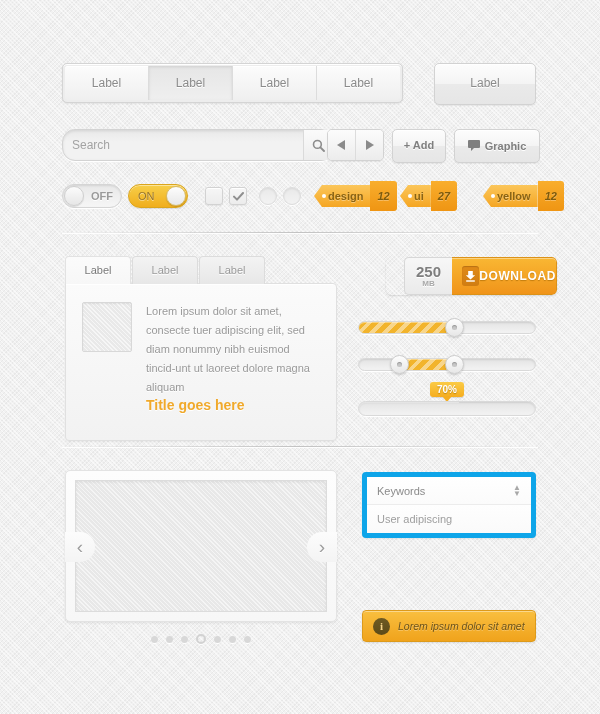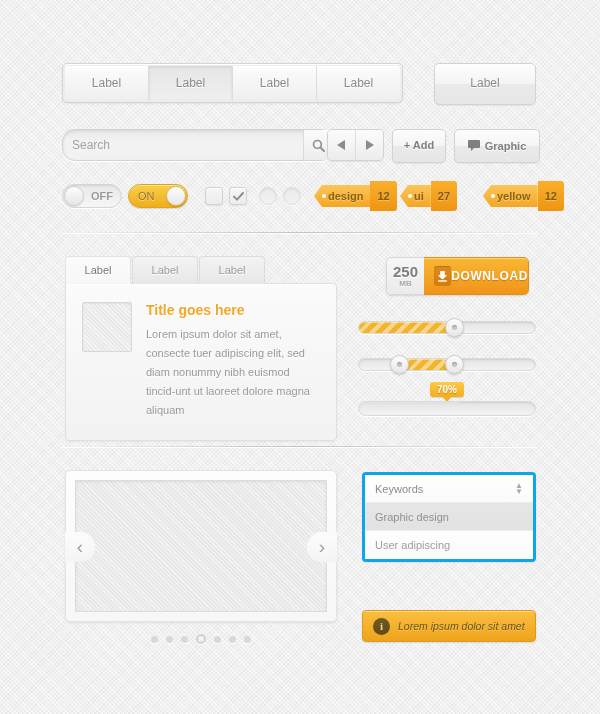--- a/index.html
+++ b/index.html
@@ -189,20 +189,21 @@
   }
   .tag .dot {
     width: 4px; height: 4px; border-radius: 50%;
     background: #fff; position: absolute; left: 8px; top: 9px;
   }
   .tag .tcount {
     height: 22px; line-height: 22px; padding: 4px 7px;
     background: linear-gradient(to bottom, #f9ae2d, #ef9513);
     color: #7d5a0d; border-radius: 0 3px 3px 0;
     text-shadow: 0 1px 0 rgba(255,255,255,.3);
+    font-style: italic;
   }
   #tag-design { left: 314px; }
   #tag-ui { left: 400px; }
   #tag-yellow { left: 458px; margin-left: 25px; }
 
   
   .divider {
     position: absolute; left: 62px; width: 476px; height: 1px;
     background: linear-gradient(to right, rgba(190,190,190,0), rgba(186,186,186,.85), rgba(190,190,190,0));
     box-shadow: 0 1px 0 rgba(255,255,255,.9);
@@ -250,25 +251,26 @@
     margin: 0; text-shadow: 0 1px 0 #fff;
   }
 
   
   #download-widget {
     left: 386px; top: 257px; height: 38px; display: flex;
     border-radius: 5px; overflow: hidden;
     box-shadow: 0 1px 2px rgba(0,0,0,.12);
   }
   #download-size {
-    width: 38px; background: linear-gradient(to bottom, #f7f7f7, #eaeaea);
+    width: 48px; background: linear-gradient(to bottom, #f7f7f7, #eaeaea);
     border: 1px solid #d7d7d7; border-right: none;
     border-radius: 5px 0 0 5px;
     display: flex; flex-direction: column; align-items: center; justify-content: center;
     box-sizing: border-box;
+    margin-left: 18px;
   }
   #download-size .num { font-size: 15px; font-weight: bold; color: #7e7e7e; line-height: 15px; text-shadow: 0 1px 0 #fff; }
   #download-size .unit { font-size: 8px; font-weight: bold; color: #a8a8a8; line-height: 10px; text-shadow: 0 1px 0 #fff; }
   #download-button {
     width: 105px; display: flex; align-items: center; 
     padding-left: 10px;
     background: linear-gradient(to bottom, #f9b733, #f0941a);
     border: 1px solid #dc9218; border-left: none;
     border-radius: 0 5px 5px 0;
     box-shadow: inset 0 1px 0 rgba(255,255,255,.4);
@@ -377,21 +379,21 @@
     cursor: pointer;
   }
   #carousel-dots .dot.active {
     width: 10px; height: 10px;
     background: transparent; border: 2px solid #d2d2d2; box-sizing: border-box;
   }
 
   
   #list-box {
     left: 362px; top: 472px; width: 174px;
-    background: #fff; border: 3px solid #0ea5e9; border-radius: 4px;
+    background: #fff; border: 5px solid #0ea5e9; border-radius: 4px;
     box-shadow: 0 1px 2px rgba(0,0,0,.07);
     box-sizing: border-box; overflow: hidden;
   }
   #list-box .row {
     height: 28px; display: flex; align-items: center; padding: 0 10px;
     font-size: 11px; color: #9e9e9e; border-bottom: 1px solid #ececec;
     background: linear-gradient(to bottom, #fefefe, #fafafa);
     cursor: pointer; box-sizing: border-box;
   }
   #list-box .row:last-child { border-bottom: none; }
@@ -523,22 +525,22 @@
 
 <div class="abs" id="tab-panel">
   <div id="tab-strip">
     <div class="tab active">Label</div>
     <div class="tab">Label</div>
     <div class="tab">Label</div>
   </div>
   <div id="tab-content">
     <div id="tab-thumb"></div>
     <div>
+      <p id="tab-body">Lorem ipsum dolor sit amet, consecte tuer adipiscing elit, sed diam nonummy nibh euismod tincid-unt ut laoreet dolore magna aliquam</p>
       <p id="tab-title">Title goes here</p>
-      <p id="tab-body">Lorem ipsum dolor sit amet, consecte tuer adipiscing elit, sed diam nonummy nibh euismod tincid-unt ut laoreet dolore magna aliquam</p>
     </div>
   </div>
 </div>
 
 <div class="abs" id="download-widget">
   <div id="download-size">
     <span class="num">250</span>
     <span class="unit">MB</span>
   </div>
   <div id="download-button">
@@ -586,20 +588,19 @@
 </div>
 
 <div class="abs" id="list-box">
   <div class="row header">
     <span>Keywords</span>
     <span class="spinner-arrows">
       <span>▲</span>
       <span>▼</span>
     </span>
   </div>
-  <div class="row selected">Graphic design</div>
   <div class="row">User adipiscing</div>
 </div>
 
 <div class="abs" id="notification">
   <span id="notification-icon">i</span>
   <span id="notification-text">Lorem ipsum dolor sit amet con.</span>
 </div>
 
 </body></html>

